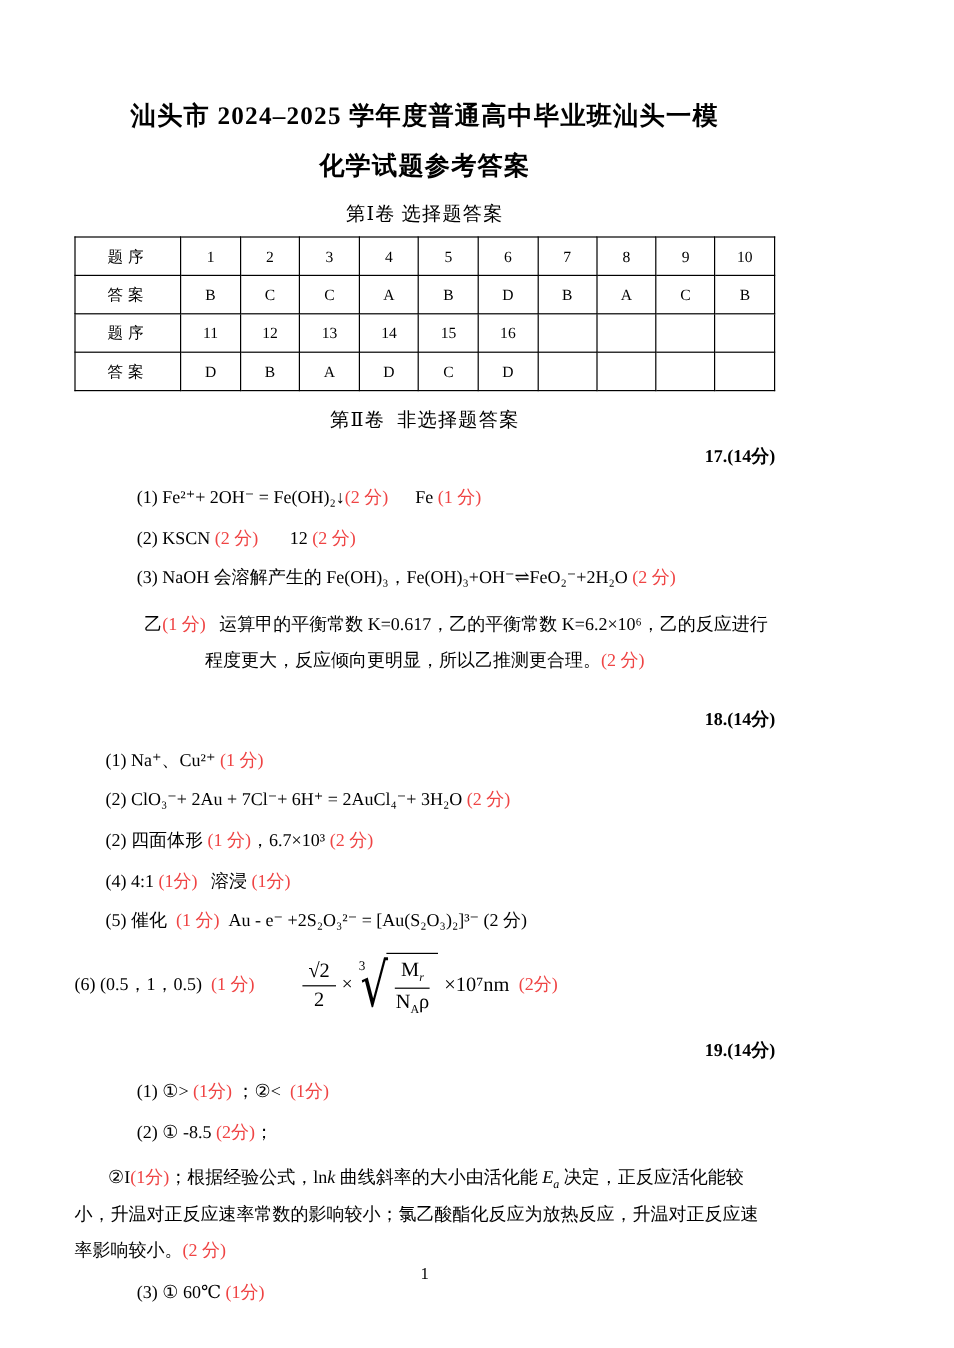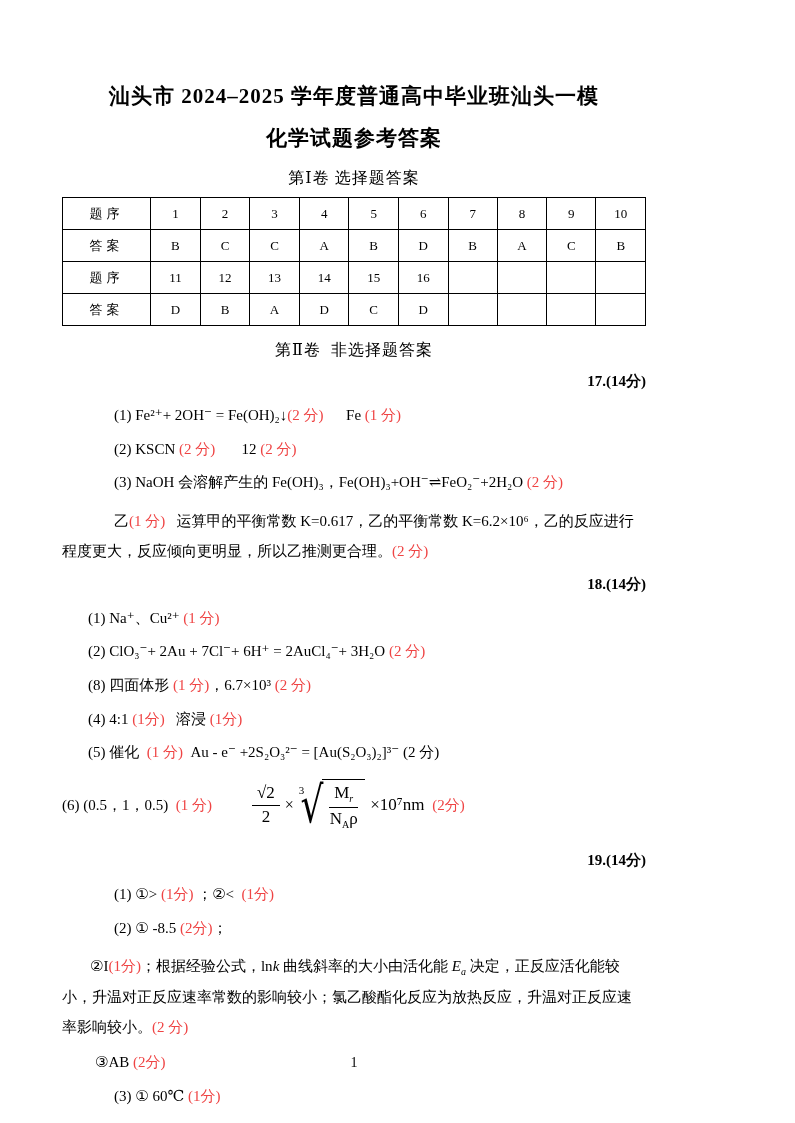--- a/index.html
+++ b/index.html
@@ -20,21 +20,21 @@
   }
   table.ans-table td.hdr{width:92px;letter-spacing:4px;}
   table.ans-table td.ans{width:51px;}
   
   .answers{margin-top:10px;font-size:15px;}
   .line{margin:0 0 13px;line-height:1.38;}
   .qheader{font-weight:bold;margin:2px 0 13px;text-align:right;}
   .ind1{margin-left:26px;}
   .ind15{margin-left:33px;}
   .ind2{margin-left:52px;}
-  .para-lg{line-height:2.0;text-indent:52px;margin:0 0 8px;}
+  .para-lg{line-height:2.0;text-indent:52px;margin:0 0 24px;text-align:center;}
   .para-sm{line-height:2.0;text-indent:28px;margin:0 0 10px;}
   .red{color:#ef4444;}
   .it{font-style:italic;}
   sub,sup{font-size:10px;}
   
   .formula-line{display:flex;align-items:center;margin:6px 0 16px;min-height:58px;}
   .formula{display:inline-flex;align-items:center;margin:0 4px 0 40px;font-size:17px;}
   .frac{display:inline-flex;flex-direction:column;align-items:center;line-height:1.2;}
   .frac .num{border-bottom:1.4px solid #000;padding:0 5px 1px;}
   .frac .dnm{padding-top:1px;}
@@ -115,21 +115,21 @@
 
   <div class="answers">
       <div class="line qheader"><span>17.(14分)</span></div>
       <div class="line ind2"><span>(1) Fe²⁺+ 2OH⁻ = Fe(OH)₂↓</span><span class="red">(2 分)</span><span>&nbsp;&nbsp;&nbsp;&nbsp;&nbsp;&nbsp;Fe </span><span class="red">(1 分)</span></div>
       <div class="line ind2"><span>(2) KSCN </span><span class="red">(2 分)</span><span>&nbsp;&nbsp;&nbsp;&nbsp;&nbsp;&nbsp;&nbsp;12 </span><span class="red">(2 分)</span></div>
       <div class="line ind2"><span>(3) NaOH 会溶解产生的 Fe(OH)₃，Fe(OH)₃+OH⁻⇌FeO₂⁻+2H₂O </span><span class="red">(2 分)</span></div>
       <div class="line para-lg"><span>乙</span><span class="red">(1 分)</span><span>&nbsp;&nbsp;&nbsp;运算甲的平衡常数 K=0.617，乙的平衡常数 K=6.2×10⁶，乙的反应进行程度更大，反应倾向更明显，所以乙推测更合理。</span><span class="red">(2 分)</span></div>
       <div class="line qheader"><span>18.(14分)</span></div>
       <div class="line ind1"><span>(1) Na⁺、Cu²⁺ </span><span class="red">(1 分)</span></div>
       <div class="line ind1"><span>(2) ClO₃⁻+ 2Au + 7Cl⁻+ 6H⁺ = 2AuCl₄⁻+ 3H₂O </span><span class="red">(2 分)</span></div>
-      <div class="line ind1"><span>(8) 四面体形 </span><span class="red">(1 分)</span><span>，6.7×10³ </span><span class="red">(2 分)</span></div>
+      <div class="line ind1"><span>(2) 四面体形 </span><span class="red">(1 分)</span><span>，6.7×10³ </span><span class="red">(2 分)</span></div>
       <div class="line ind1"><span>(4) 4:1 </span><span class="red">(1分)</span><span>&nbsp;&nbsp;&nbsp;溶浸 </span><span class="red">(1分)</span></div>
       <div class="line ind1"><span>(5) 催化 &nbsp;</span><span class="red">(1 分)</span><span>&nbsp;&nbsp;Au - e⁻ +2S₂O₃²⁻ = [Au(S₂O₃)₂]³⁻ (2 分)</span></div>
       <div class="line ind1 formula-line">
         <span>(6) (0.5，1，0.5) &nbsp;</span>
         <span class="red">(1 分)</span>
         <span class="formula">
           <span class="frac">
             <span class="num">√2</span>
             <span class="dnm">2</span>
           </span>
@@ -143,18 +143,17 @@
             </span>
           </span>
           <span class="ftail">×10⁷nm</span>
         </span>
         <span class="red">&nbsp;(2分)</span>
       </div>
       <div class="line qheader"><span>19.(14分)</span></div>
       <div class="line ind2"><span>(1) ①&gt; </span><span class="red">(1分)</span><span>&nbsp;；②&lt; &nbsp;</span><span class="red">(1分)</span></div>
       <div class="line ind2"><span>(2) ① -8.5 </span><span class="red">(2分)</span><span>；</span></div>
       <div class="line para-sm"><span>②I</span><span class="red">(1分)</span><span>；根据经验公式，ln</span><span class="it">k</span><span> 曲线斜率的大小由活化能 </span><span class="it">E</span><sub class="it">a</sub><span> 决定，正反应活化能较小，升温对正反应速率常数的影响较小；氯乙酸酯化反应为放热反应，升温对正反应速率影响较小。</span><span class="red">(2 分)</span></div>
-      <div class="line ind15"><span>③AB </span><span class="red">(2分)</span></div>
       <div class="line ind2"><span>(3) ① 60℃ </span><span class="red">(1分)</span></div>
     </div>
 
   <div class="page-number">1</div>
 </div>
 
 </body></html>

